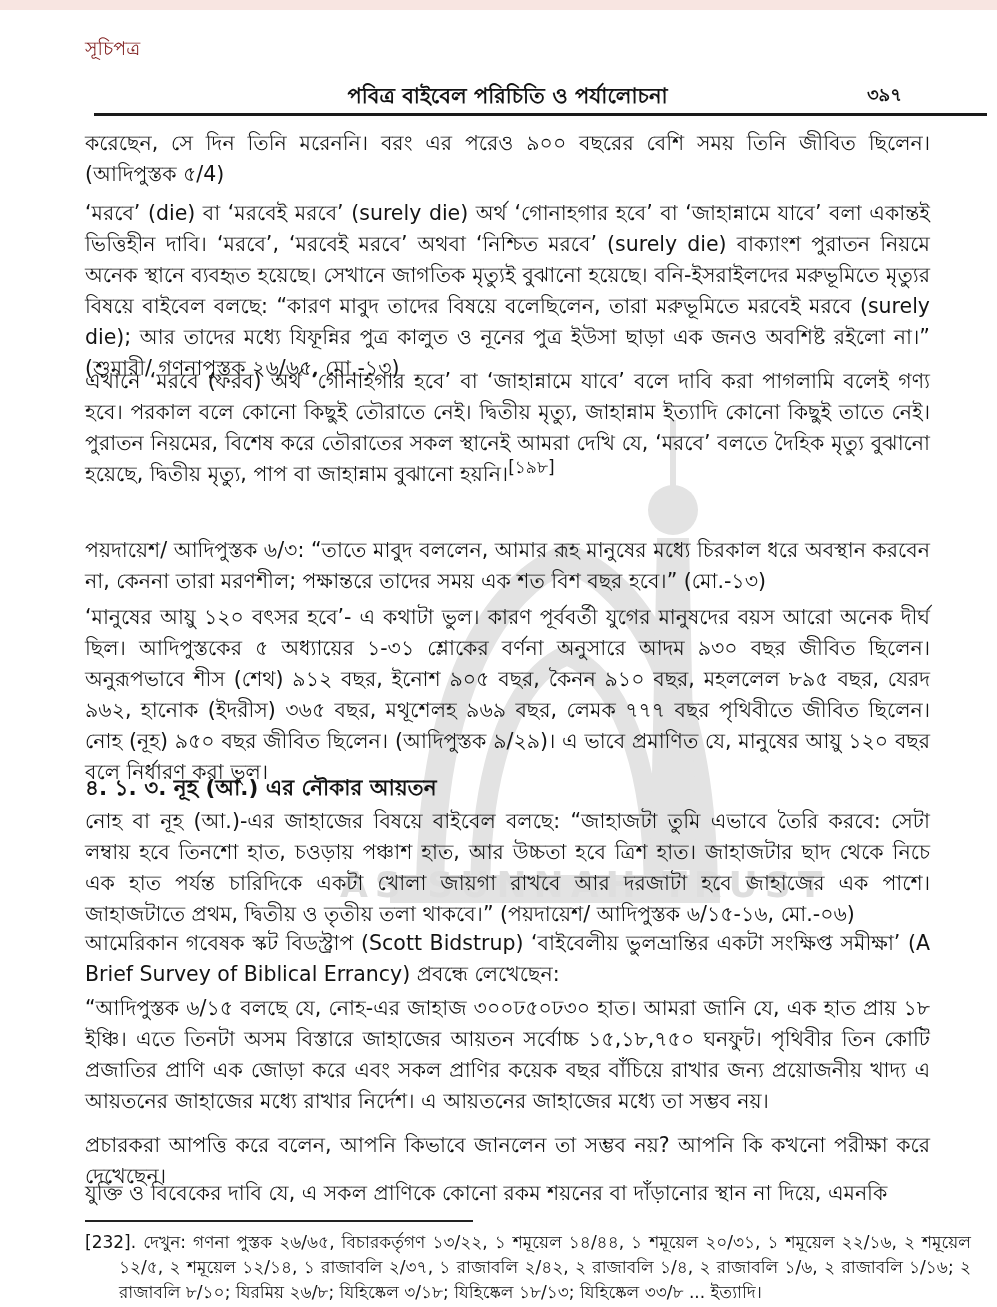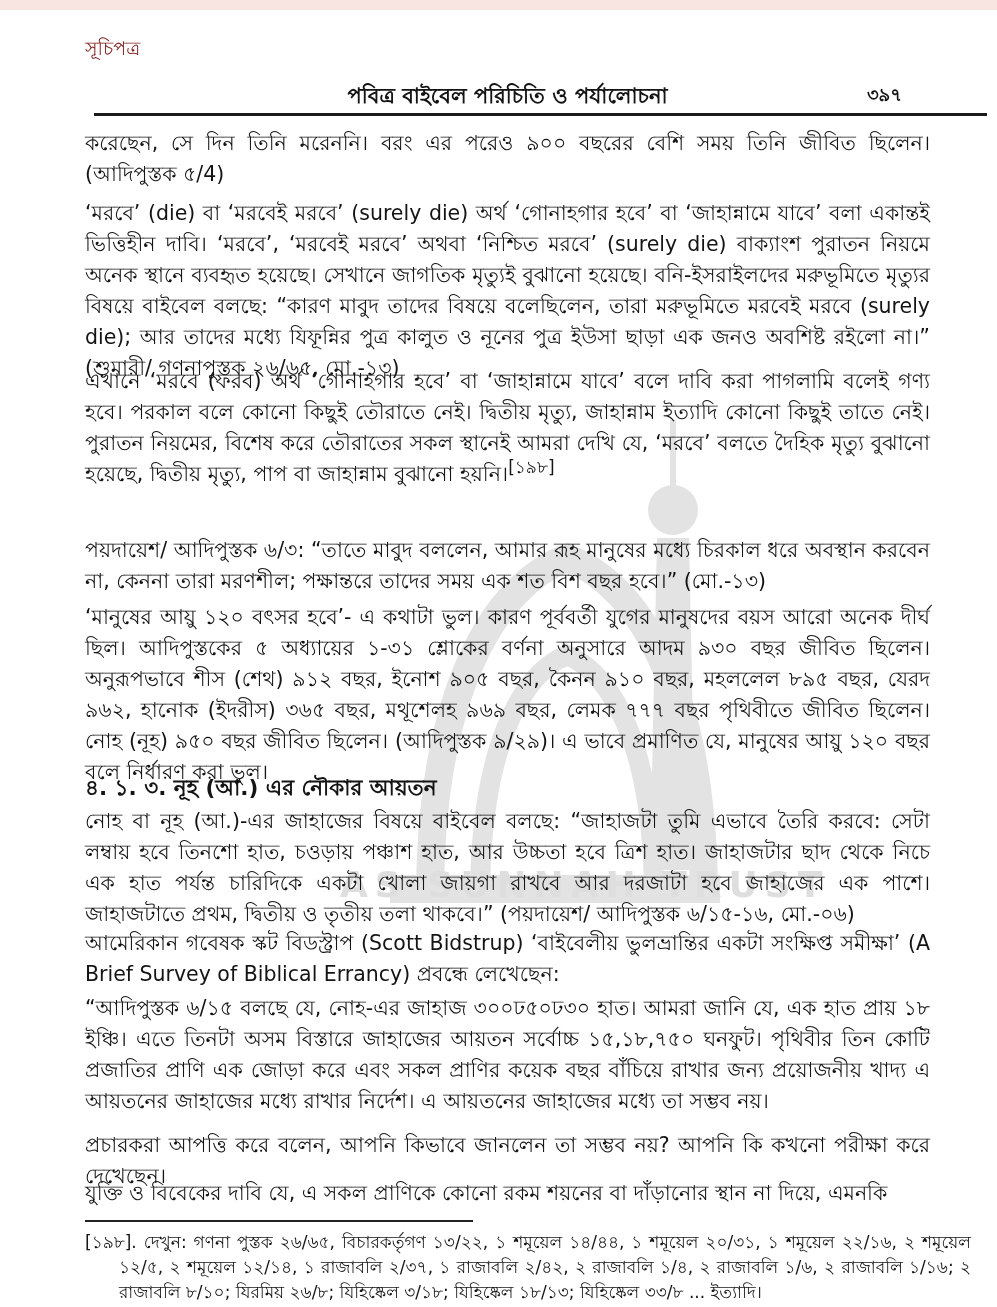--- a/index.html
+++ b/index.html
@@ -82,17 +82,17 @@
     <p class="blk heading" style="top:772px;">৪. ১. ৩. নূহ (আ.) এর নৌকার আয়তন</p>
     <p class="blk" style="top:806px;">নোহ বা নূহ (আ.)-এর জাহাজের বিষয়ে বাইবেল বলছে: “জাহাজটা তুমি এভাবে তৈরি করবে: সেটা লম্বায় হবে তিনশো হাত, চওড়ায় পঞ্চাশ হাত, আর উচ্চতা হবে ত্রিশ হাত। জাহাজটার ছাদ থেকে নিচে এক হাত পর্যন্ত চারিদিকে একটা খোলা জায়গা রাখবে আর দরজাটা হবে জাহাজের এক পাশে। জাহাজটাতে প্রথম, দ্বিতীয় ও তৃতীয় তলা থাকবে।” (পয়দায়েশ/ আদিপুস্তক ৬/১৫-১৬, মো.-০৬)</p>
     <p class="blk" style="top:928px;">আমেরিকান গবেষক স্কট বিডস্ট্রাপ (Scott Bidstrup) ‘বাইবেলীয় ভুলভ্রান্তির একটা সংক্ষিপ্ত সমীক্ষা’ (A Brief Survey of Biblical Errancy) প্রবন্ধে লেখেছেন:</p>
     <p class="blk" style="top:993px;">“আদিপুস্তক ৬/১৫ বলছে যে, নোহ-এর জাহাজ ৩০০ঢ৫০ঢ৩০ হাত। আমরা জানি যে, এক হাত প্রায় ১৮ ইঞ্চি। এতে তিনটা অসম বিস্তারে জাহাজের আয়তন সর্বোচ্চ ১৫,১৮,৭৫০ ঘনফুট। পৃথিবীর তিন কোটি প্রজাতির প্রাণি এক জোড়া করে এবং সকল প্রাণির কয়েক বছর বাঁচিয়ে রাখার জন্য প্রয়োজনীয় খাদ্য এ আয়তনের জাহাজের মধ্যে রাখার নির্দেশ। এ আয়তনের জাহাজের মধ্যে তা সম্ভব নয়।</p>
     <p class="blk" style="top:1118px;margin-top:12px;">প্রচারকরা আপত্তি করে বলেন, আপনি কিভাবে জানলেন তা সম্ভব নয়? আপনি কি কখনো পরীক্ষা করে দেখেছেন।</p>
     <p class="blk" style="top:1178px;">যুক্তি ও বিবেকের দাবি যে, এ সকল প্রাণিকে কোনো রকম শয়নের বা দাঁড়ানোর স্থান না দিয়ে, এমনকি</p>
   </div>
 
   <div class="footnote-sep"></div>
   <div class="footnote">
-    <span>[১৯৮].</span>
+    <span>[232].</span>
     <span>দেখুন: গণনা পুস্তক ২৬/৬৫, বিচারকর্তৃগণ ১৩/২২, ১ শমূয়েল ১৪/৪৪, ১ শমূয়েল ২০/৩১, ১ শমূয়েল ২২/১৬, ২ শমূয়েল ১২/৫, ২ শমূয়েল ১২/১৪, ১ রাজাবলি ২/৩৭, ১ রাজাবলি ২/৪২, ২ রাজাবলি ১/৪, ২ রাজাবলি ১/৬, ২ রাজাবলি ১/১৬; ২ রাজাবলি ৮/১০; যিরমিয় ২৬/৮; যিহিষ্কেল ৩/১৮; যিহিষ্কেল ১৮/১৩; যিহিষ্কেল ৩৩/৮ ... ইত্যাদি।</span>
   </div>
 
 </div>
 
 </body></html>

